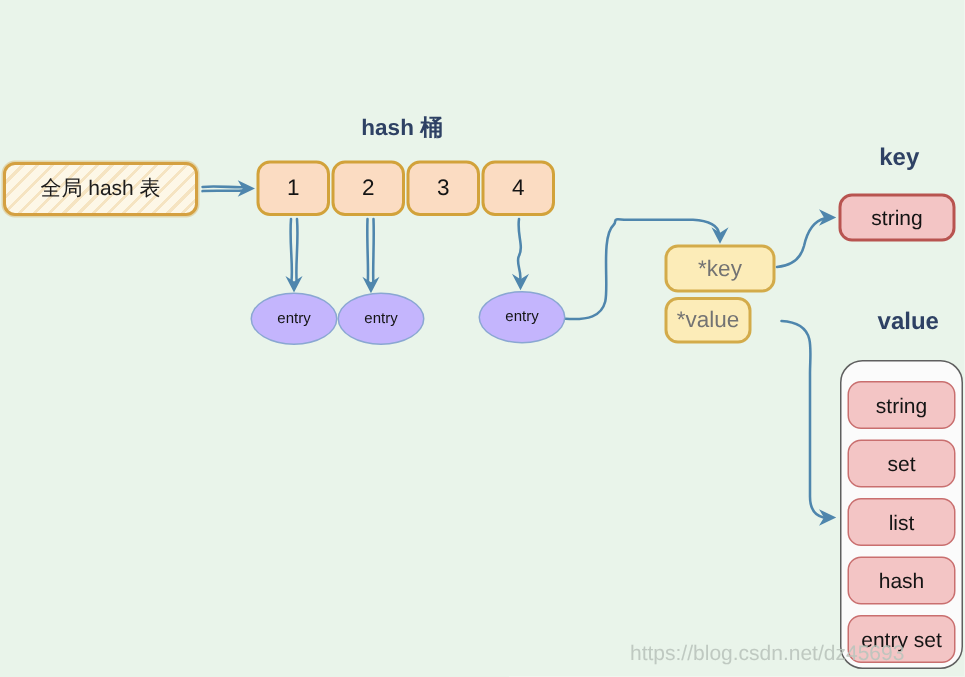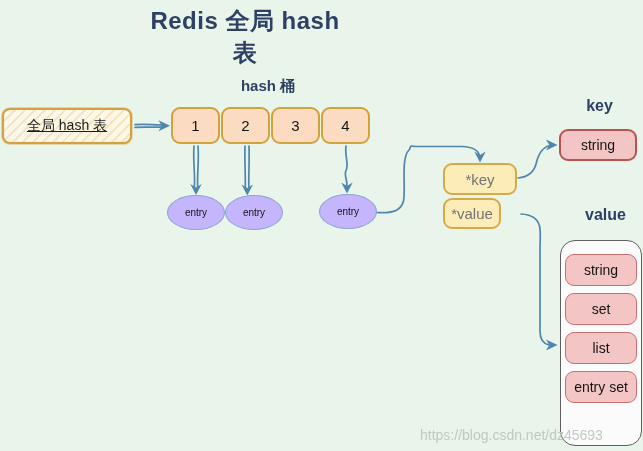--- a/index.html
+++ b/index.html
@@ -24,21 +24,21 @@
   .global-box{
     left:2px;top:108px;width:130px;height:36px;
     border:2px solid #d4a041;border-radius:8px;
     background:
       repeating-linear-gradient(135deg,
         rgba(226,178,96,0.28) 0px, rgba(226,178,96,0.28) 2px,
         rgba(0,0,0,0) 2px, rgba(0,0,0,0) 7px),
       #fdf7e7;
     box-shadow:0 0 0 1px rgba(212,160,65,0.35);
     display:flex;align-items:center;justify-content:center;
-    font-size:14px;color:#1c1c1c;text-decoration:underline;
+    font-size:14px;color:#1c1c1c;
   }
   .bucket-row{left:171px;top:107px;display:flex;gap:1px;}
   .bucket{
     width:49px;height:37px;box-sizing:border-box;
     background:#fbdcc2;border:2px solid #d2a23a;border-radius:9px;
     display:flex;align-items:center;justify-content:center;
     font-size:15px;color:#141414;
   }
   .entry{
     width:58px;height:35px;
@@ -102,21 +102,20 @@
       <path d="M170 125.7 L158.5 120.2 L161.8 125.7 L158.5 131.2 Z"></path>
       <path d="M196 195 L190.3 184 L196 187.6 L201.7 184 Z"></path>
       <path d="M247.3 195.5 L241.6 184.5 L247.3 188.1 L253 184.5 Z"></path>
       <path d="M347 193.5 L341.3 182.5 L347 186.1 L352.7 182.5 Z"></path>
       <path d="M480 162.5 L474.3 151.5 L480 155.1 L485.7 151.5 Z"></path>
       <path d="M557.5 145 L546 139.5 L549.3 145 L546 150.5 Z"></path>
       <path d="M557.5 345 L546 339.5 L549.3 345 L546 350.5 Z"></path>
     </g>
   </svg>
 
-  <div class="label title">Redis 全局 hash 表</div>
 
   <div class="label lbl hash-bucket-label">hash 桶</div>
 
   <div class="node global-box">
     <span>全局 hash 表</span>
   </div>
 
   <div class="node bucket-row">
     <div class="bucket">1</div>
     <div class="bucket">2</div>
@@ -133,18 +132,19 @@
 
   <div class="label lbl key-label">key</div>
   <div class="node type-box key-string">string</div>
 
   <div class="label lbl value-label">value</div>
 
   <div class="node value-container">
     <div class="type-box">string</div>
     <div class="type-box">set</div>
     <div class="type-box">list</div>
+    <div class="type-box">hash</div>
     <div class="type-box">entry set</div>
   </div>
 
   <div class="watermark">https://blog.csdn.net/dz45693</div>
 
 </div>
 
 </body></html>

